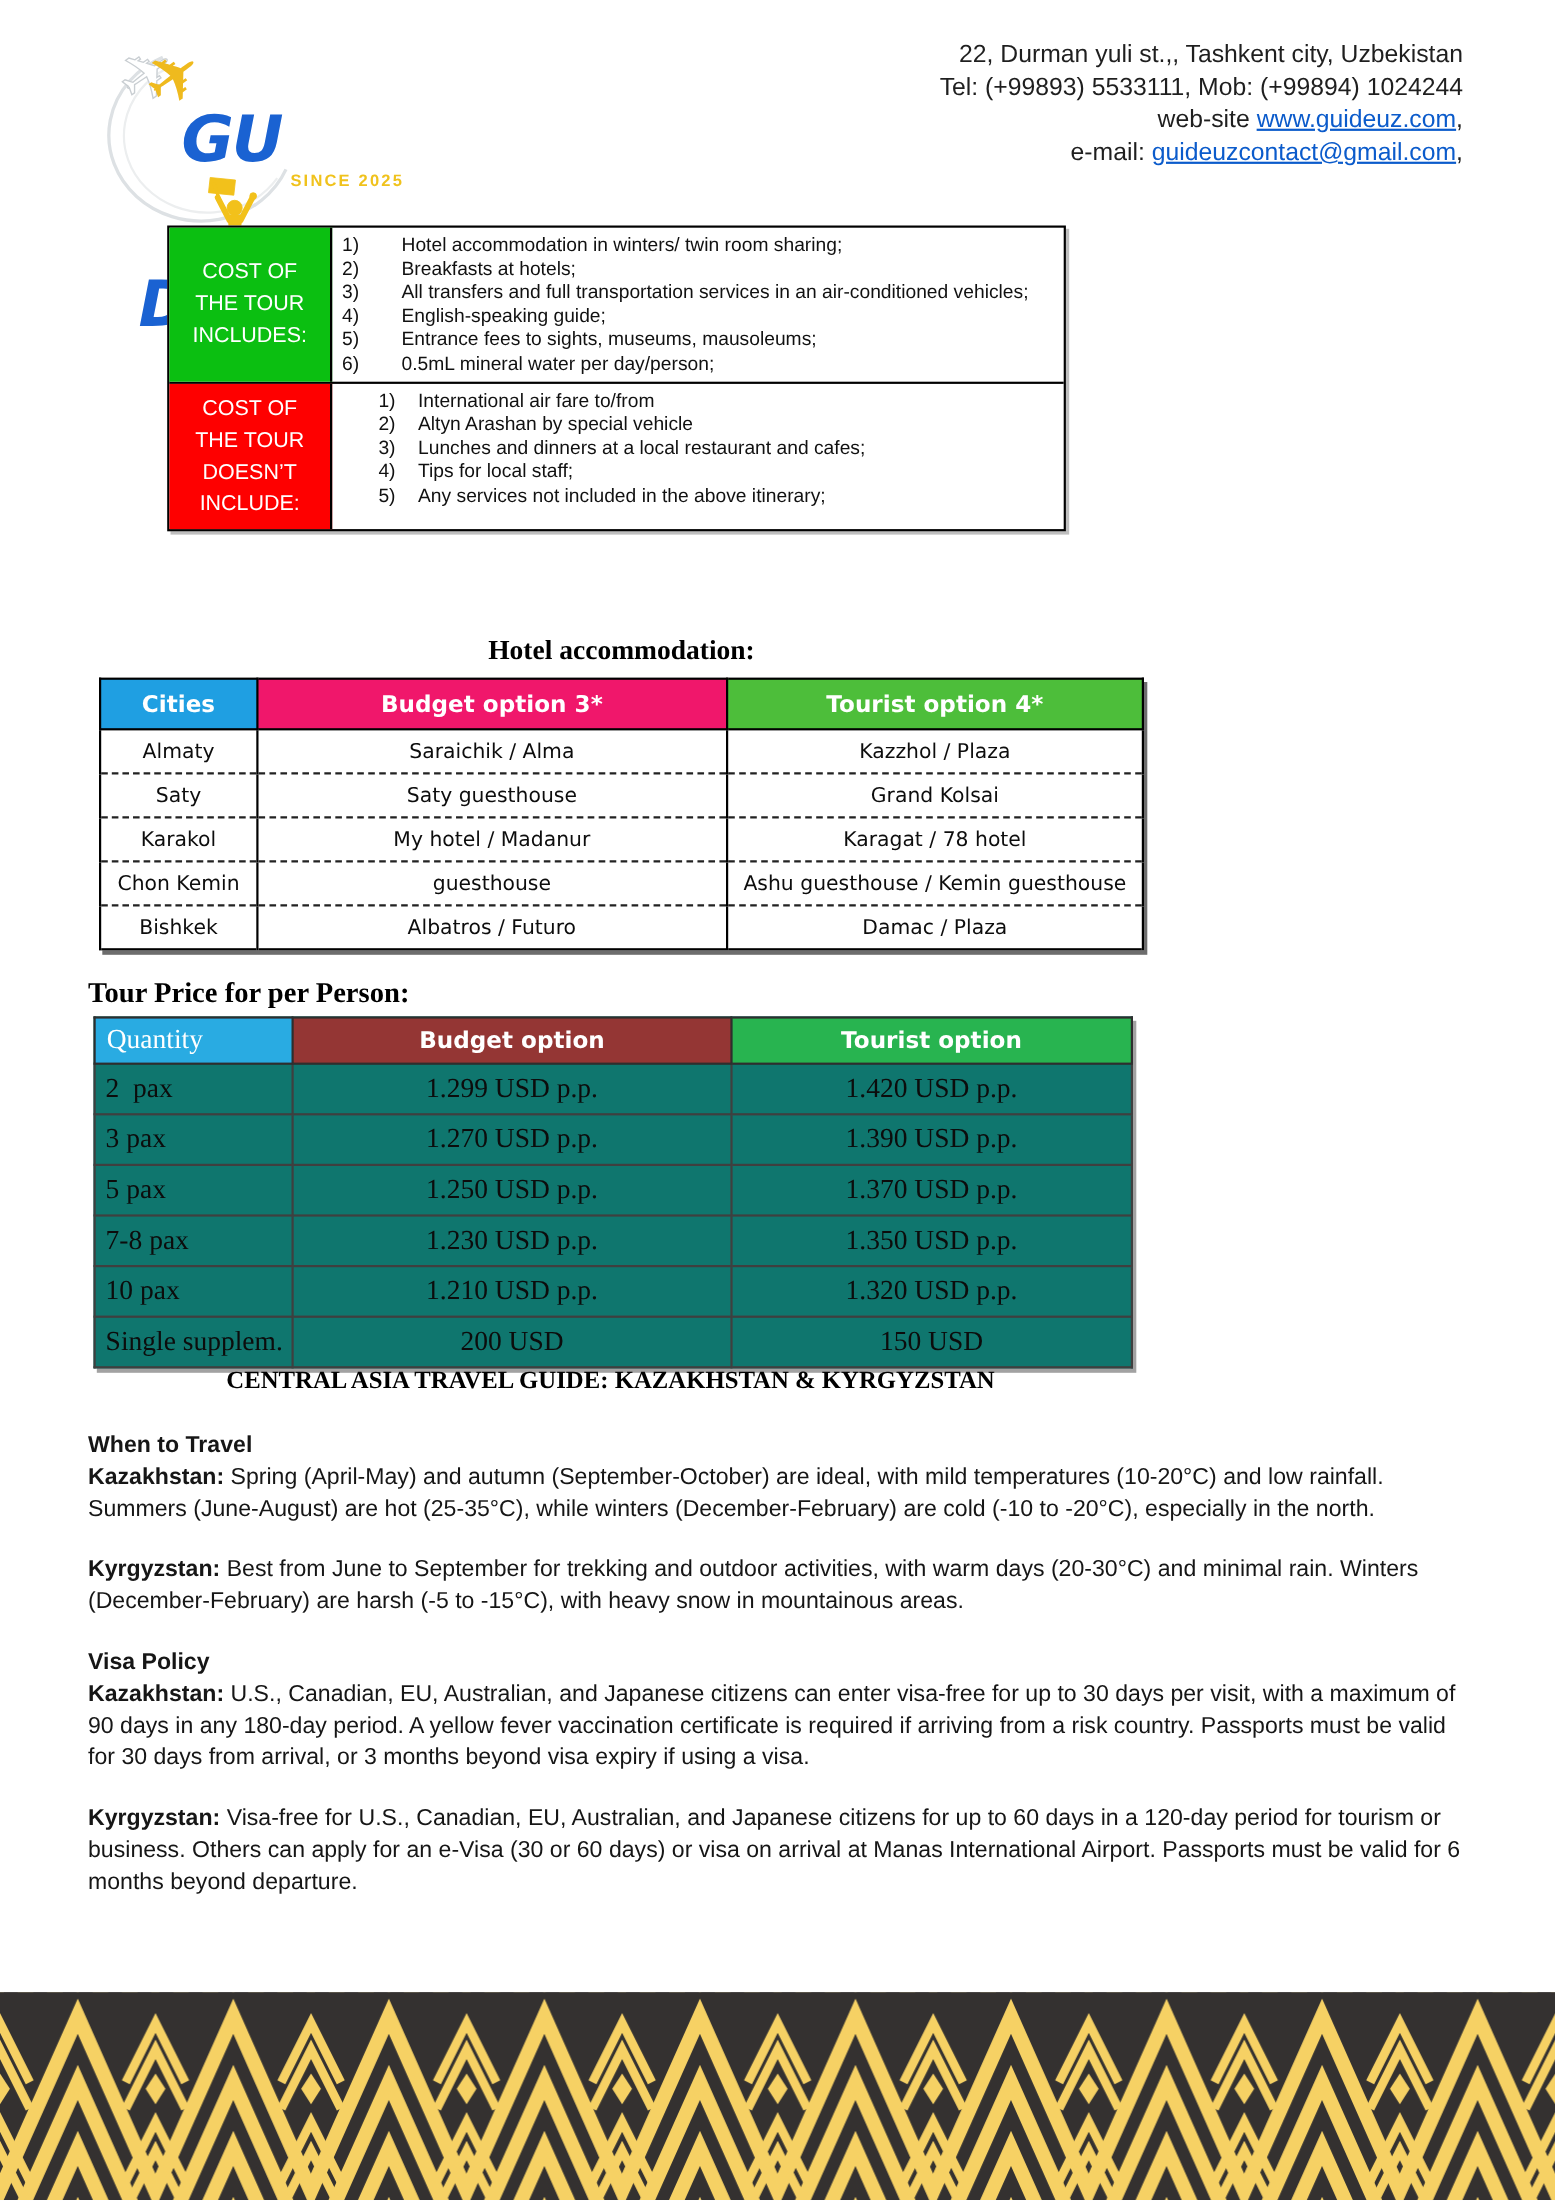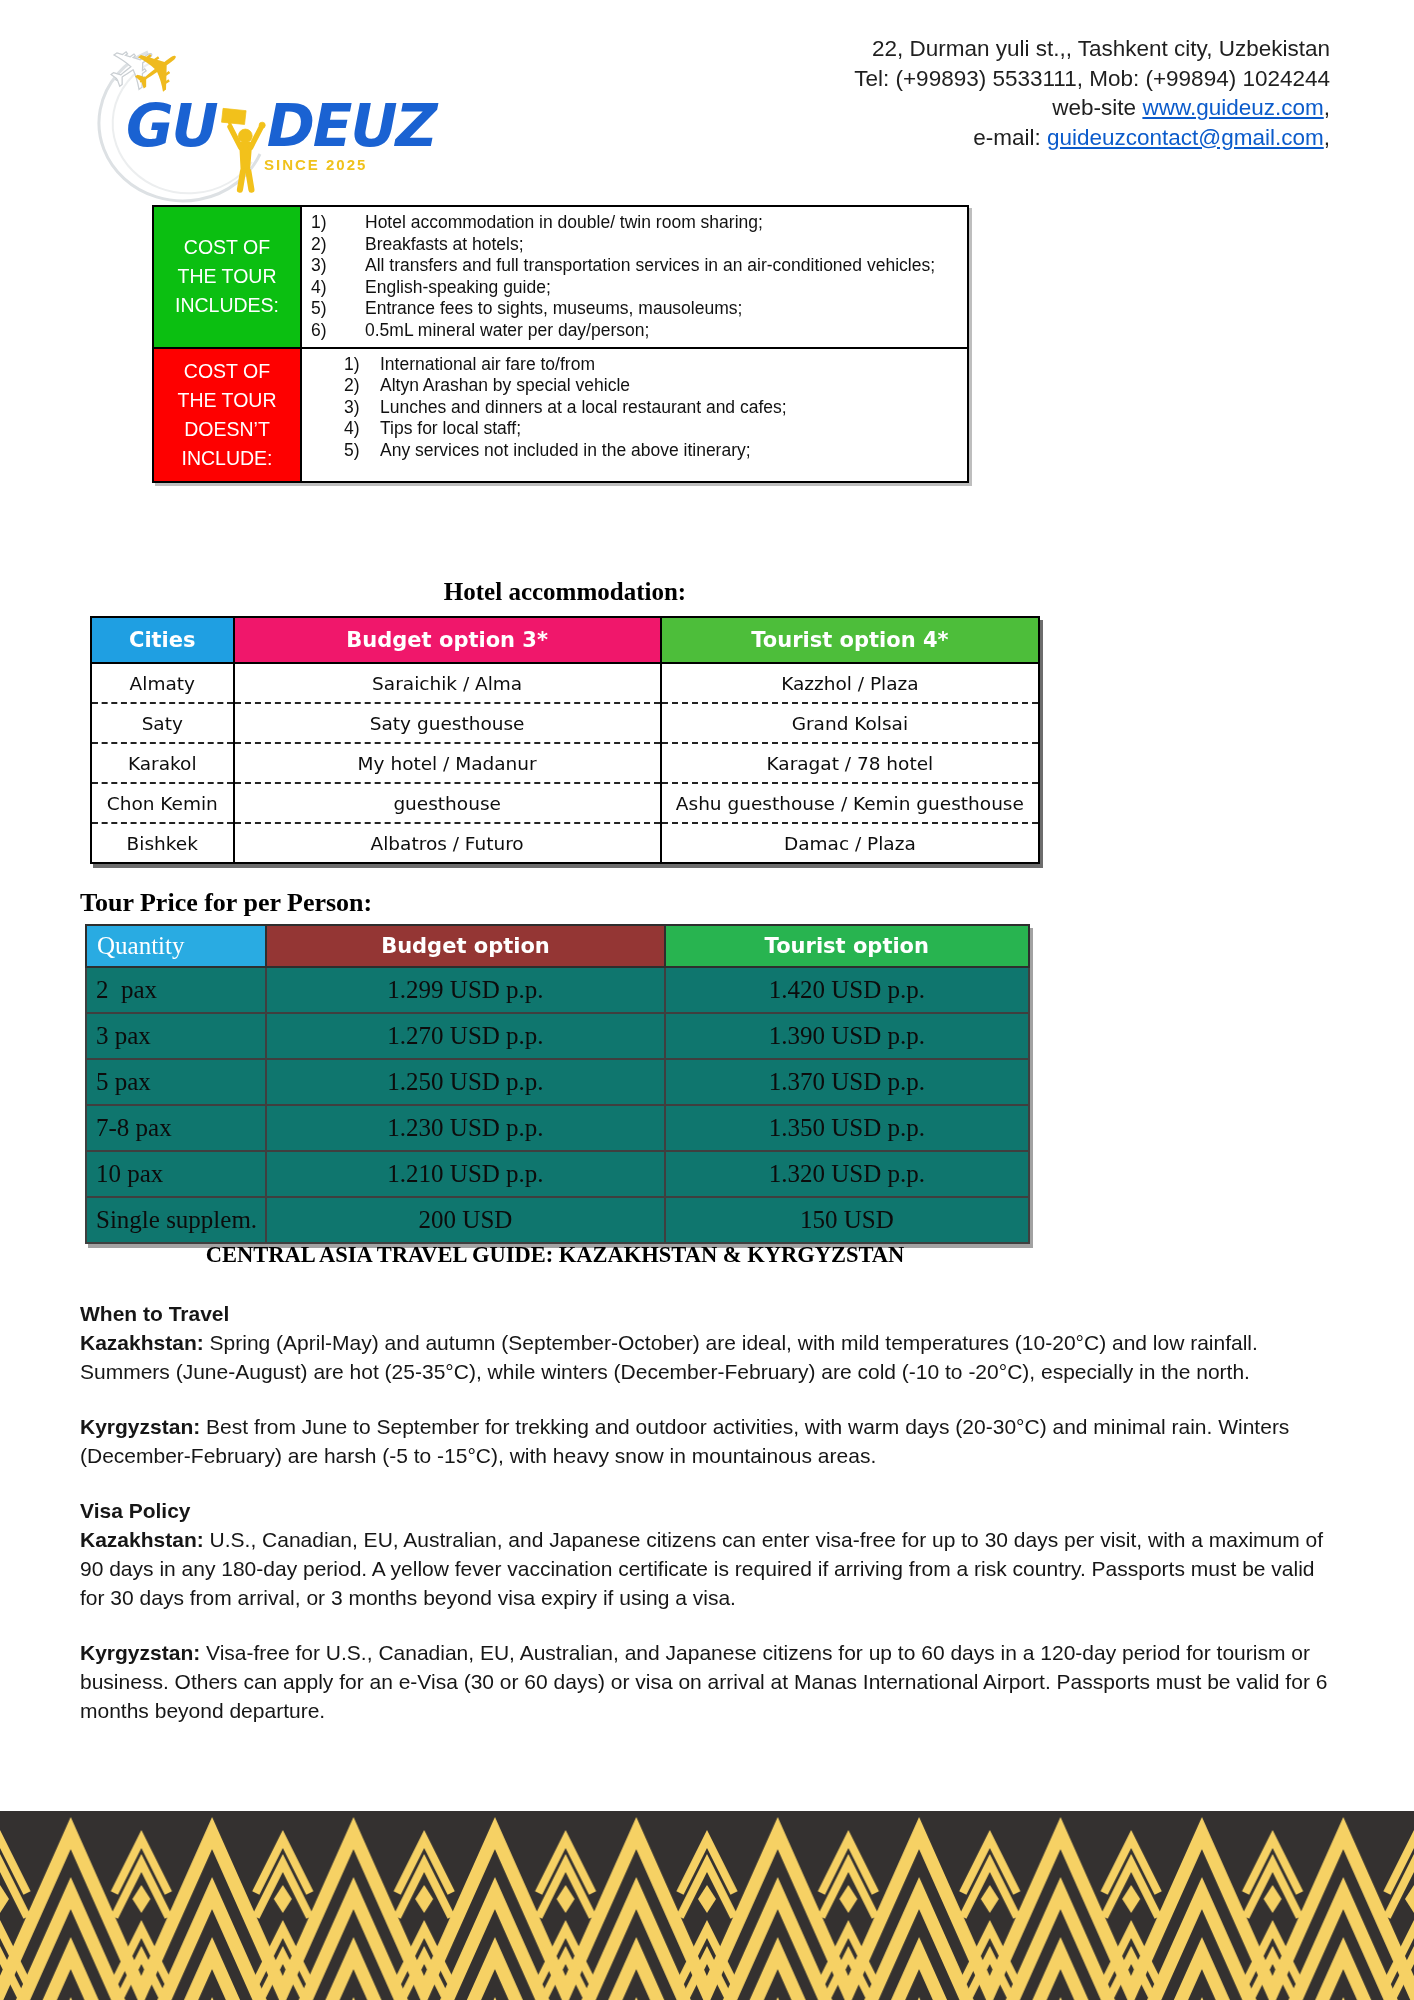--- a/index.html
+++ b/index.html
@@ -6,21 +6,21 @@
   .page {
     position:relative; width:1414px; height:2000px; margin:0 auto;
     background:#ffffff; overflow:hidden;
     font-family:"Liberation Sans", sans-serif; color:#1c1c1c;
   }
 
   
   .logo { position:absolute; left:96px; top:22px; width:330px; height:160px; }
   .swoosh { position:absolute; left:-14px; top:14px; }
   .plane { position:absolute; left:6px; top:-12px; }
-  .logo-row { position:absolute; left:30px; top:78px; display:flex; align-items:flex-start; }
+  .logo-row { position:absolute; left:30px; top:78px; display:flex; align-items:center;flex-direction:column; }
   .logo-word {
     font-family:"DejaVu Sans", sans-serif; font-weight:bold; font-style:italic;
     font-size:58px; line-height:0.92; color:var(--logo-blue,#1a62d2); letter-spacing:-2px;
   }
   .person { width:46px; height:98px; margin:0 1px -1px 3px; }
   .since {
     position:absolute; left:168px; top:134px;
     color:var(--logo-gold,#f0c21c); font-weight:bold; font-size:15px; letter-spacing:2px;
   }
   .contact {
@@ -163,21 +163,21 @@
     <div><span>web-site </span><a href="#">www.guideuz.com</a><span>,</span></div>
     <div><span>e-mail: </span><a href="#">guideuzcontact@gmail.com</a><span>,</span></div>
   </div>
 
   <div class="cost">
     <div class="cost-row">
       <div class="cost-label green">COST OF THE TOUR INCLUDES:</div>
       <div class="cost-items inc">
         <div class="cost-item">
             <span class="num">1)</span>
-            <span class="txt">Hotel accommodation in double/ twin room sharing;</span>
+            <span class="txt">Hotel accommodation in winters/ twin room sharing;</span>
           </div>
         <div class="cost-item">
             <span class="num">2)</span>
             <span class="txt">Breakfasts at hotels;</span>
           </div>
         <div class="cost-item">
             <span class="num">3)</span>
             <span class="txt">All transfers and full transportation services in an air-conditioned vehicles;</span>
           </div>
         <div class="cost-item">

